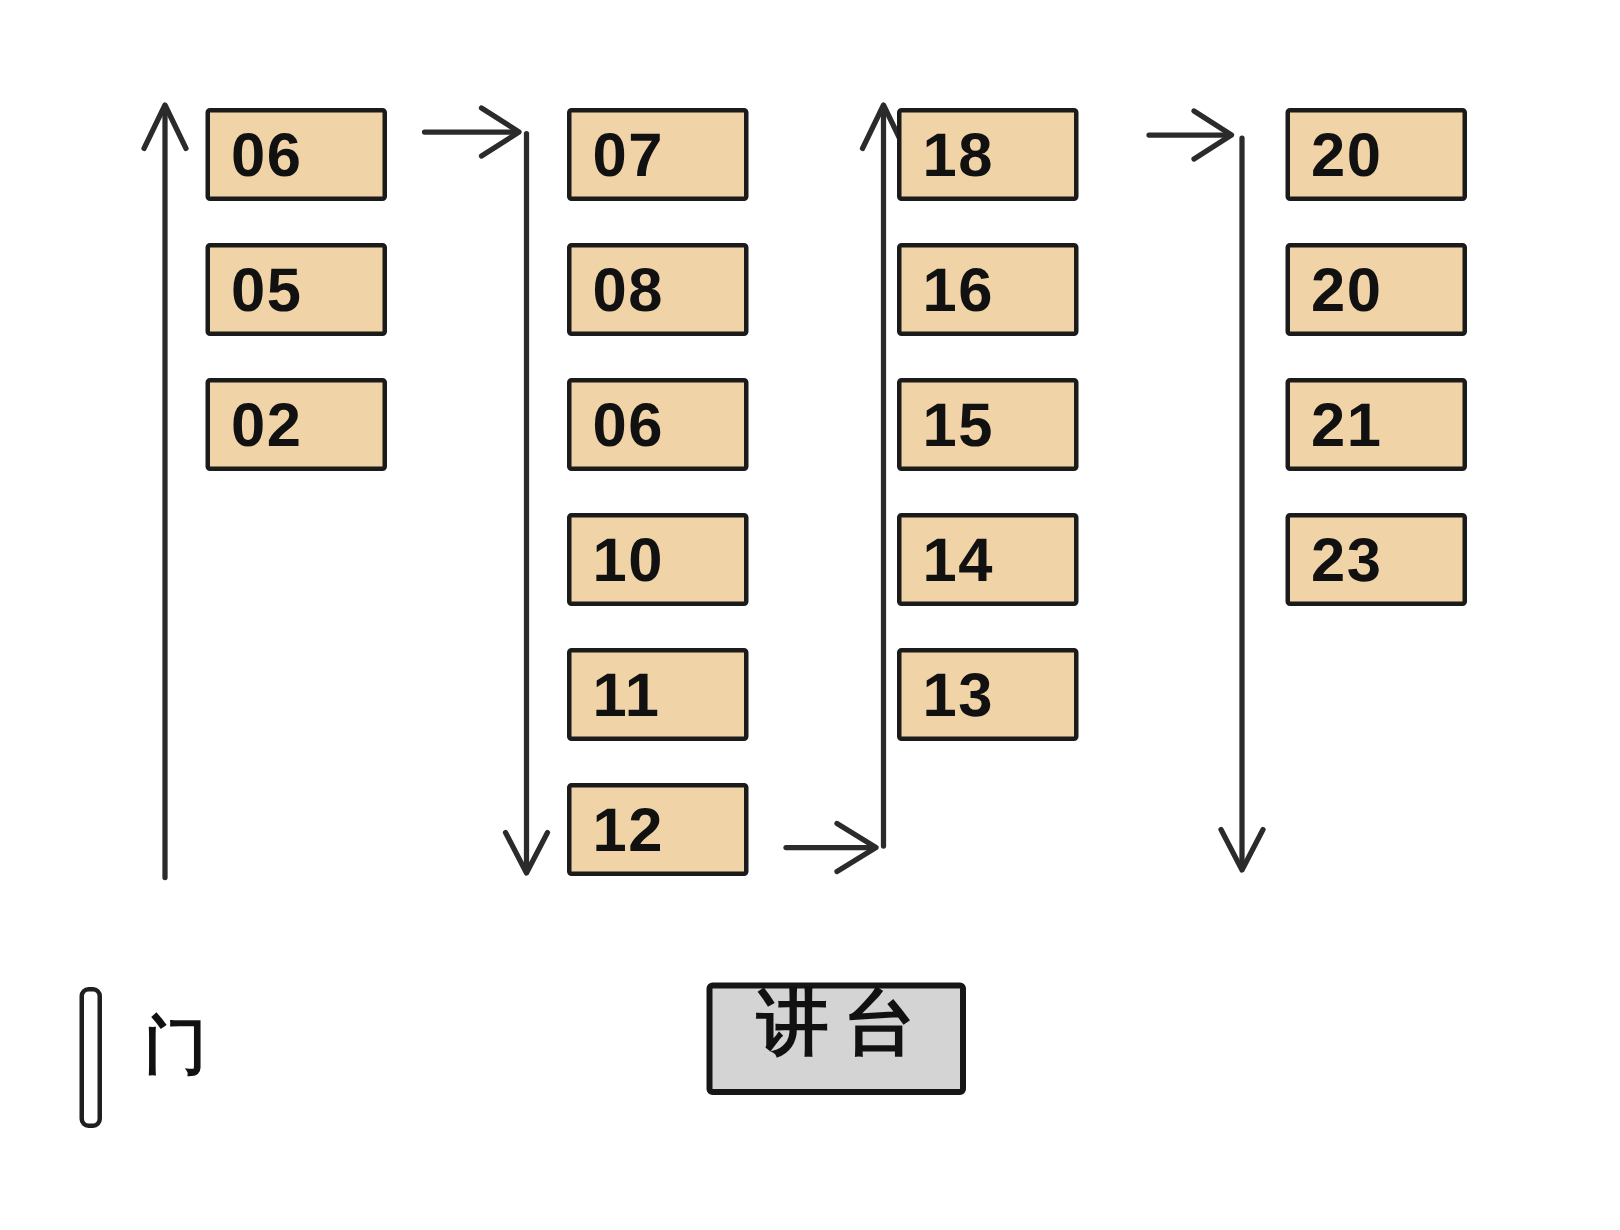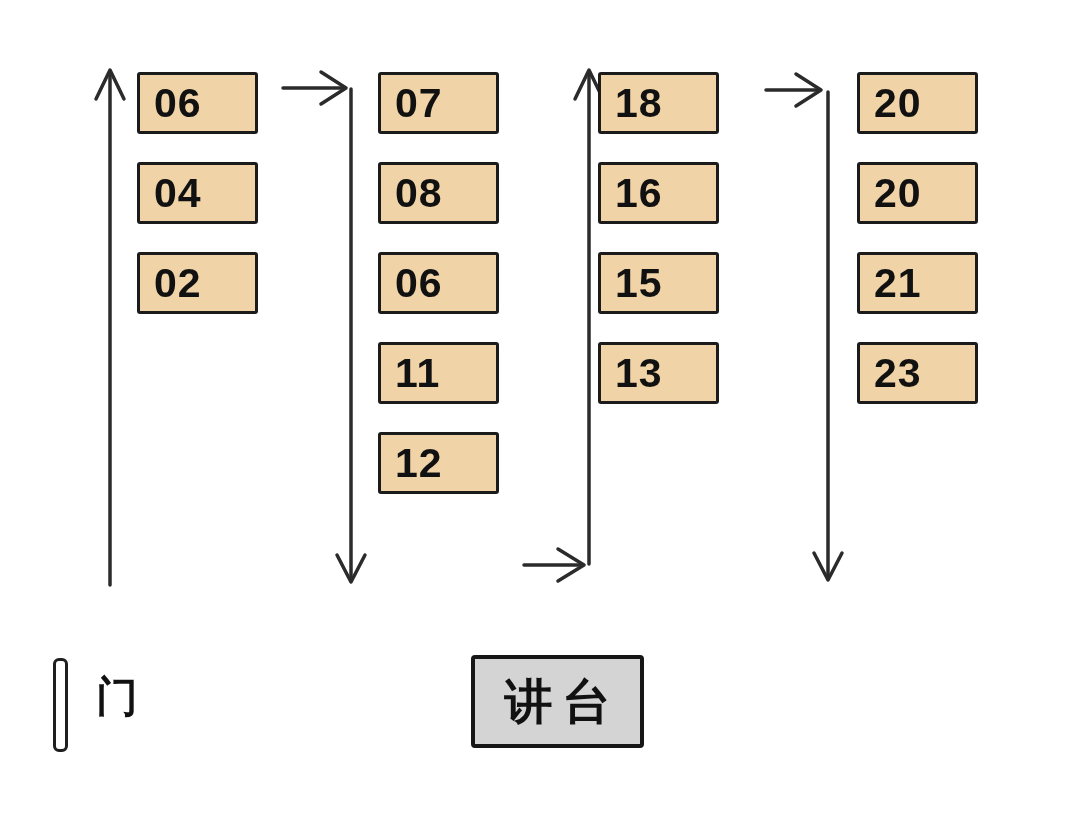--- a/index.html
+++ b/index.html
@@ -75,26 +75,25 @@
     font-weight: bold;
     color: #111111;
     line-height: 1;
   }
   .podium {
     position: absolute;
     left: 471px;
     top: 655px;
     box-sizing: border-box;
     width: 173px;
-    height: 93px;
+    height: 75px;
     background: var(--podium-fill);
     border: 4px solid #161616;
     border-radius: 4px;
     display: flex;
-    align-items: center;
     justify-content: center;
   }
   .podium span {
     font-size: 48px;
     font-weight: bold;
     color: #111111;
     letter-spacing: 10px;
     margin-right: -10px;
     line-height: 1;
   }
@@ -130,36 +129,38 @@
       <path d="M796 74 L821 90 L796 106"></path>
     </g>
     <g>
       <path d="M828 92 L828 576"></path>
       <path d="M814 553 L828 580 L842 553"></path>
     </g>
   </svg>
 
   <div class="seat-col col-1">
     <div class="seat">06</div>
-    <div class="seat">04</div>
+    <div class="seat">05</div>
     <div class="seat">02</div>
   </div>
 
   <div class="seat-col col-2">
     <div class="seat">07</div>
     <div class="seat">08</div>
     <div class="seat">06</div>
+    <div class="seat">10</div>
     <div class="seat">11</div>
     <div class="seat">12</div>
   </div>
 
   <div class="seat-col col-3">
     <div class="seat">18</div>
     <div class="seat">16</div>
     <div class="seat">15</div>
+    <div class="seat">14</div>
     <div class="seat">13</div>
   </div>
 
   <div class="seat-col col-4">
     <div class="seat">20</div>
     <div class="seat">20</div>
     <div class="seat">21</div>
     <div class="seat">23</div>
   </div>
 

